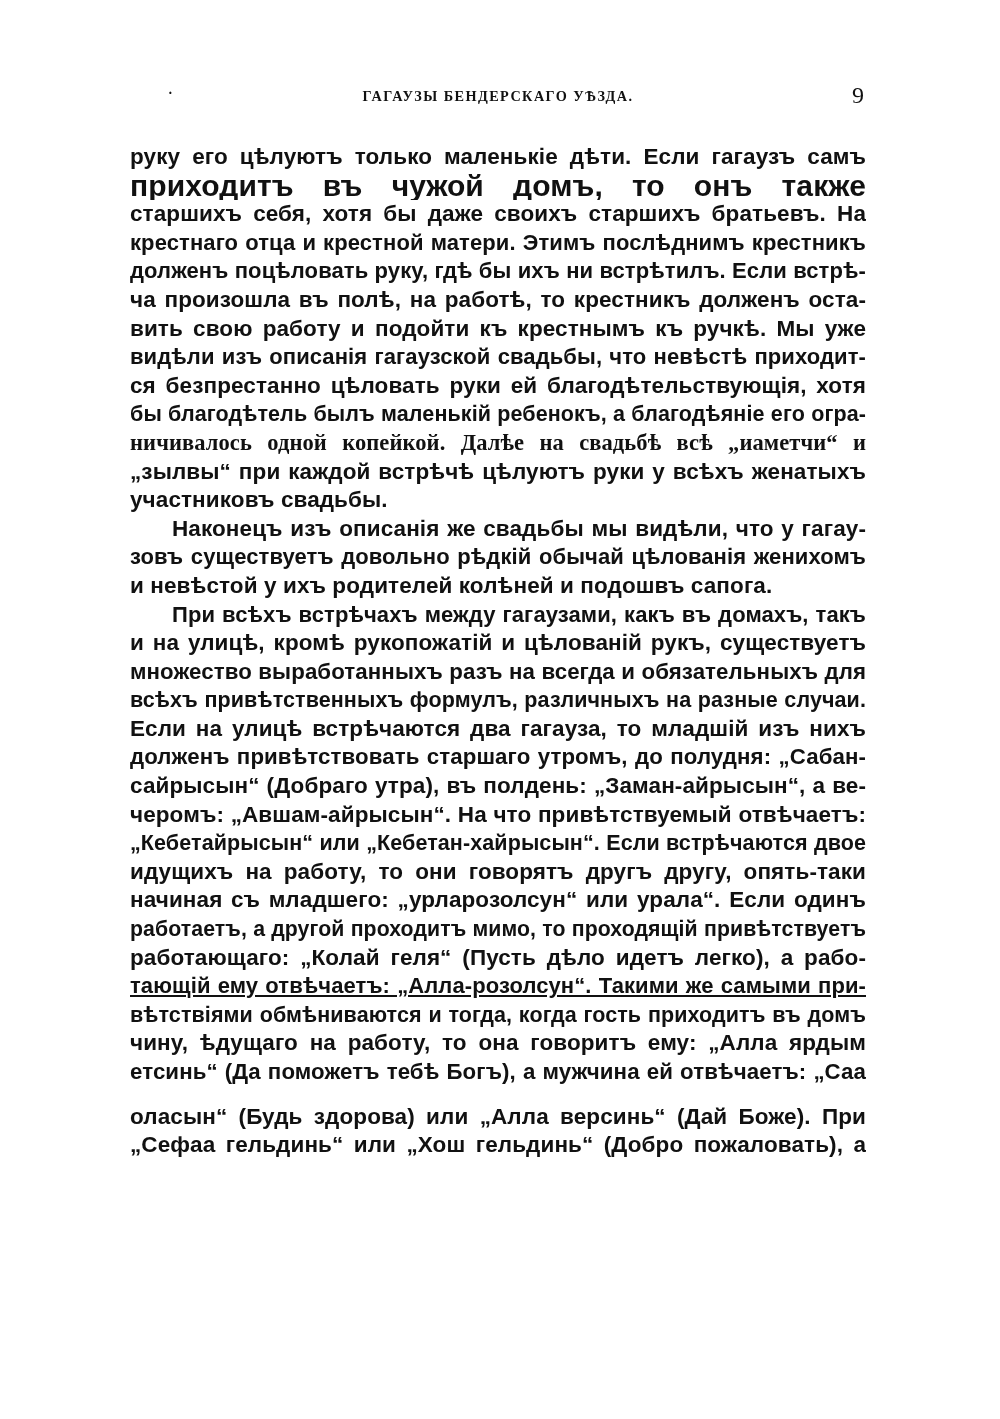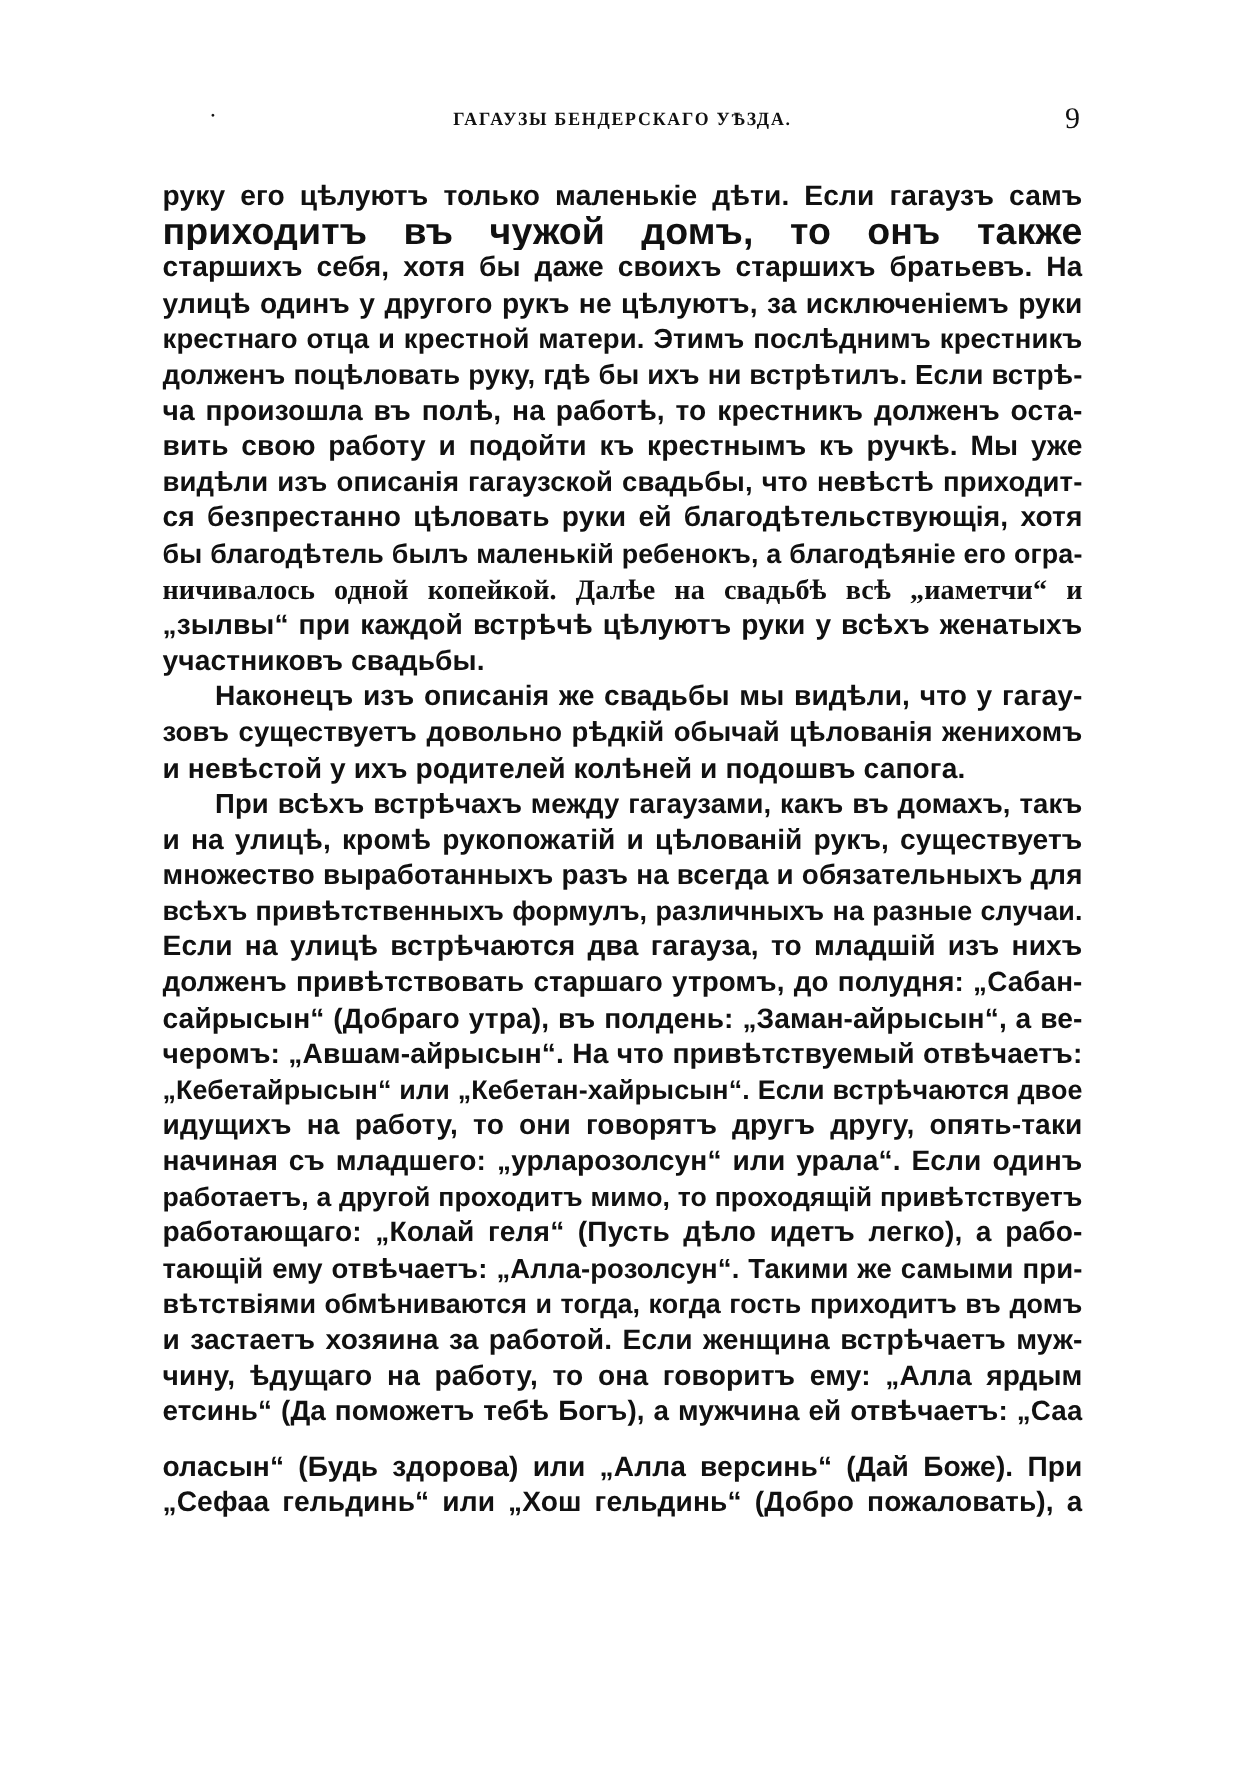--- a/index.html
+++ b/index.html
@@ -21,21 +21,20 @@
   <div class="header">
     <span class="dot">·</span>
     <div class="title">ГАГАУЗЫ БЕНДЕРСКАГО УѢЗДА.</div>
     <span class="pagenum">9</span>
   </div>
 
   <div class="text" id="body-text">
       <div class="line" style="white-space: normal; word-spacing: 0px; font-size: 22.5px;">руку его цѣлуютъ только маленькіе дѣти. Если гагаузъ самъ</div>
       <div class="line" style="white-space: normal; word-spacing: 0px; font-size: 30px;">приходитъ въ чужой домъ, то онъ также цѣлуетъ руки у всѣхъ</div>
       <div class="line" style="white-space: normal; word-spacing: 0px; font-size: 22.5px;">старшихъ себя, хотя бы даже своихъ старшихъ братьевъ. На</div>
-      <div class="line" style="white-space: normal; word-spacing: 0px; font-size: 22.5px;">улицѣ одинъ у другого рукъ не цѣлуютъ, за исключеніемъ руки</div>
       <div class="line" style="white-space: normal; word-spacing: 0px; font-size: 22px;">крестнаго отца и крестной матери. Этимъ послѣднимъ крестникъ</div>
       <div class="line" style="white-space: normal; word-spacing: 0px; font-size: 22px;">долженъ поцѣловать руку, гдѣ бы ихъ ни встрѣтилъ. Если встрѣ-</div>
       <div class="line" style="white-space: normal; word-spacing: 0px; font-size: 22.5px;">ча произошла въ полѣ, на работѣ, то крестникъ долженъ оста-</div>
       <div class="line" style="white-space: normal; word-spacing: 0px; font-size: 22.5px;">вить свою работу и подойти къ крестнымъ къ ручкѣ. Мы уже</div>
       <div class="line" style="white-space: normal; word-spacing: 0px; font-size: 22px;">видѣли изъ описанія гагаузской свадьбы, что невѣстѣ приходит-</div>
       <div class="line" style="white-space: normal; word-spacing: 0px; font-size: 22.5px;">ся безпрестанно цѣловать руки ей благодѣтельствующія, хотя</div>
       <div class="line" style="white-space: normal; word-spacing: 0px; font-size: 21.5px;">бы благодѣтель былъ маленькій ребенокъ, а благодѣяніе его огра-</div>
       <div class="line" style="white-space: normal; word-spacing: 0px; font-size: 22.5px; font-family: Liberation Serif, serif;">ничивалось одной копейкой. Далѣе на свадьбѣ всѣ „иаметчи“ и</div>
       <div class="line" style="white-space: normal; word-spacing: 0px; font-size: 22.5px;">„зылвы“ при каждой встрѣчѣ цѣлуютъ руки у всѣхъ женатыхъ</div>
       <div class="line last" style="white-space: normal; word-spacing: 0px; font-size: 22.5px;">участниковъ свадьбы.</div>
@@ -48,21 +47,20 @@
       <div class="line" style="white-space: normal; word-spacing: 0px; font-size: 21.5px;">всѣхъ привѣтственныхъ формулъ, различныхъ на разные случаи.</div>
       <div class="line" style="white-space: normal; word-spacing: 0px; font-size: 22.5px;">Если на улицѣ встрѣчаются два гагауза, то младшій изъ нихъ</div>
       <div class="line" style="white-space: normal; word-spacing: 0px; font-size: 22.25px;">долженъ привѣтствовать старшаго утромъ, до полудня: „Сабан-</div>
       <div class="line" style="white-space: normal; word-spacing: 0px; font-size: 22.5px;">сайрысын“ (Добраго утра), въ полдень: „Заман-айрысын“, а ве-</div>
       <div class="line" style="white-space: normal; word-spacing: 0px; font-size: 22.5px;">черомъ: „Авшам-айрысын“. На что привѣтствуемый отвѣчаетъ:</div>
       <div class="line" style="white-space: normal; word-spacing: 0px; font-size: 21.5px;">„Кебетайрысын“ или „Кебетан-хайрысын“. Если встрѣчаются двое</div>
       <div class="line" style="white-space: normal; word-spacing: 0px; font-size: 22.5px;">идущихъ на работу, то они говорятъ другъ другу, опять-таки</div>
       <div class="line" style="white-space: normal; word-spacing: 0px; font-size: 22.5px;">начиная съ младшего: „урларозолсун“ или урала“. Если одинъ</div>
       <div class="line" style="white-space: normal; word-spacing: 0px; font-size: 21.25px;">работаетъ, а другой проходитъ мимо, то проходящій привѣтствуетъ</div>
       <div class="line" style="white-space: normal; word-spacing: 0px; font-size: 22.5px;">работающаго: „Колай геля“ (Пусть дѣло идетъ легко), а рабо-</div>
-      <div class="line" style="white-space: normal; word-spacing: 0px; font-size: 22px;">тающій ему отвѣчаетъ: „Алла-розолсун“. Такими же самыми при-</div>
+      <div class="line" style="white-space: normal; word-spacing: 0px; font-size: 22px; text-decoration: underline;">тающій ему отвѣчаетъ: „Алла-розолсун“. Такими же самыми при-</div>
       <div class="line" style="white-space: normal; word-spacing: 0px; font-size: 21.5px;">вѣтствіями обмѣниваются и тогда, когда гость приходитъ въ домъ</div>
-      <div class="line" style="white-space: normal; word-spacing: 0px; font-size: 22.5px;">и застаетъ хозяина за работой. Если женщина встрѣчаетъ муж-</div>
       <div class="line" style="white-space: normal; word-spacing: 0px; font-size: 22.5px;">чину, ѣдущаго на работу, то она говоритъ ему: „Алла ярдым</div>
       <div class="line" style="white-space: normal; word-spacing: 0px; font-size: 22.25px;">етсинь“ (Да поможетъ тебѣ Богъ), а мужчина ей отвѣчаетъ: „Саа</div>
       <div class="line" style="white-space: normal; word-spacing: 0px; font-size: 22.5px; margin-top: 16px;">оласын“ (Будь здорова) или „Алла версинь“ (Дай Боже). При</div>
       <div class="line" style="white-space: normal; word-spacing: 0px; font-size: 22.5px;">„Сефаа гельдинь“ или „Хош гельдинь“ (Добро пожаловать), а</div>
     </div>
 </div>
 
 </body></html>

